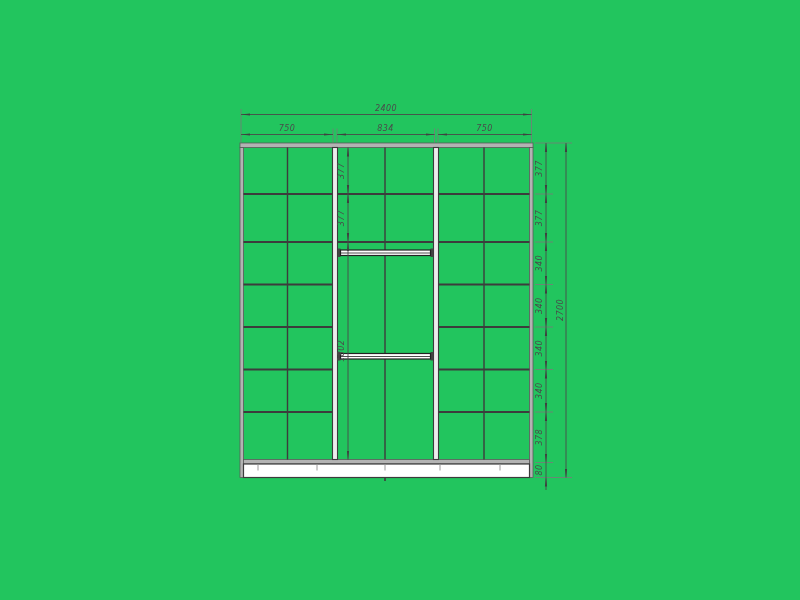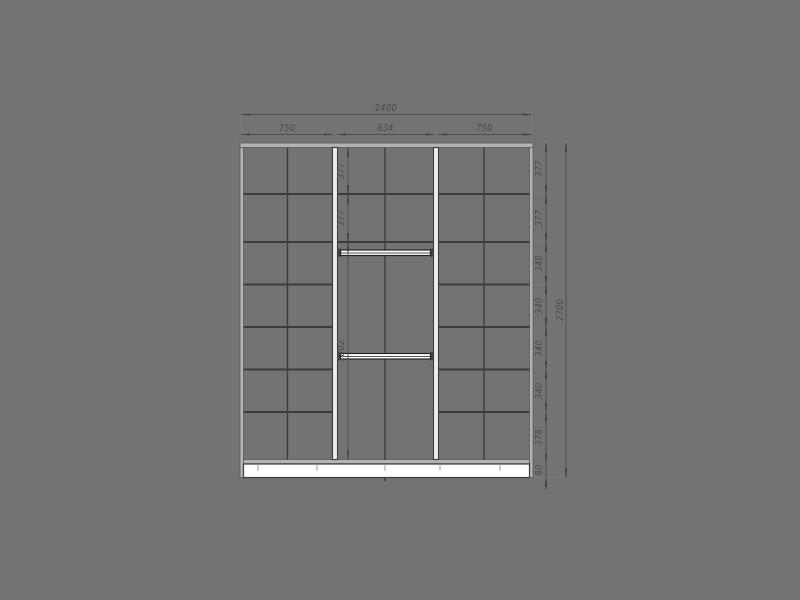--- a/index.html
+++ b/index.html
@@ -1,16 +1,16 @@
 <!DOCTYPE html>
 <html><head>
 <meta charset="utf-8">
 <style>
   html,body{margin:0;padding:0;background:#ffffff;}
-  .stage{position:relative;width:800px;height:600px;background:#737373;overflow:hidden;
+  .stage{position:relative;width:800px;height:600px;background:#22c55e;overflow:hidden;
          font-family:"DejaVu Sans",sans-serif;}
   svg{position:absolute;left:0;top:0;}
   .dim{font:italic 8px "DejaVu Sans",sans-serif;fill:#4a4a4a;letter-spacing:0.4px;}
   .dimline{stroke:#4a4a4a;stroke-width:0.9;fill:none;}
   .extline{stroke:#7a7a7a;stroke-width:0.8;fill:none;}
   .shelf{stroke:#3c3c3c;stroke-width:2.2;}
   .divider{stroke:#3c3c3c;stroke-width:1.4;}
   .panel{fill:#b3b3b3;stroke:#5a5a5a;stroke-width:0.8;}
   .partition{fill:#ededed;stroke:#3c3c3c;stroke-width:1.1;}
   .plinth{fill:#ffffff;stroke:#3c3c3c;stroke-width:1.2;}

